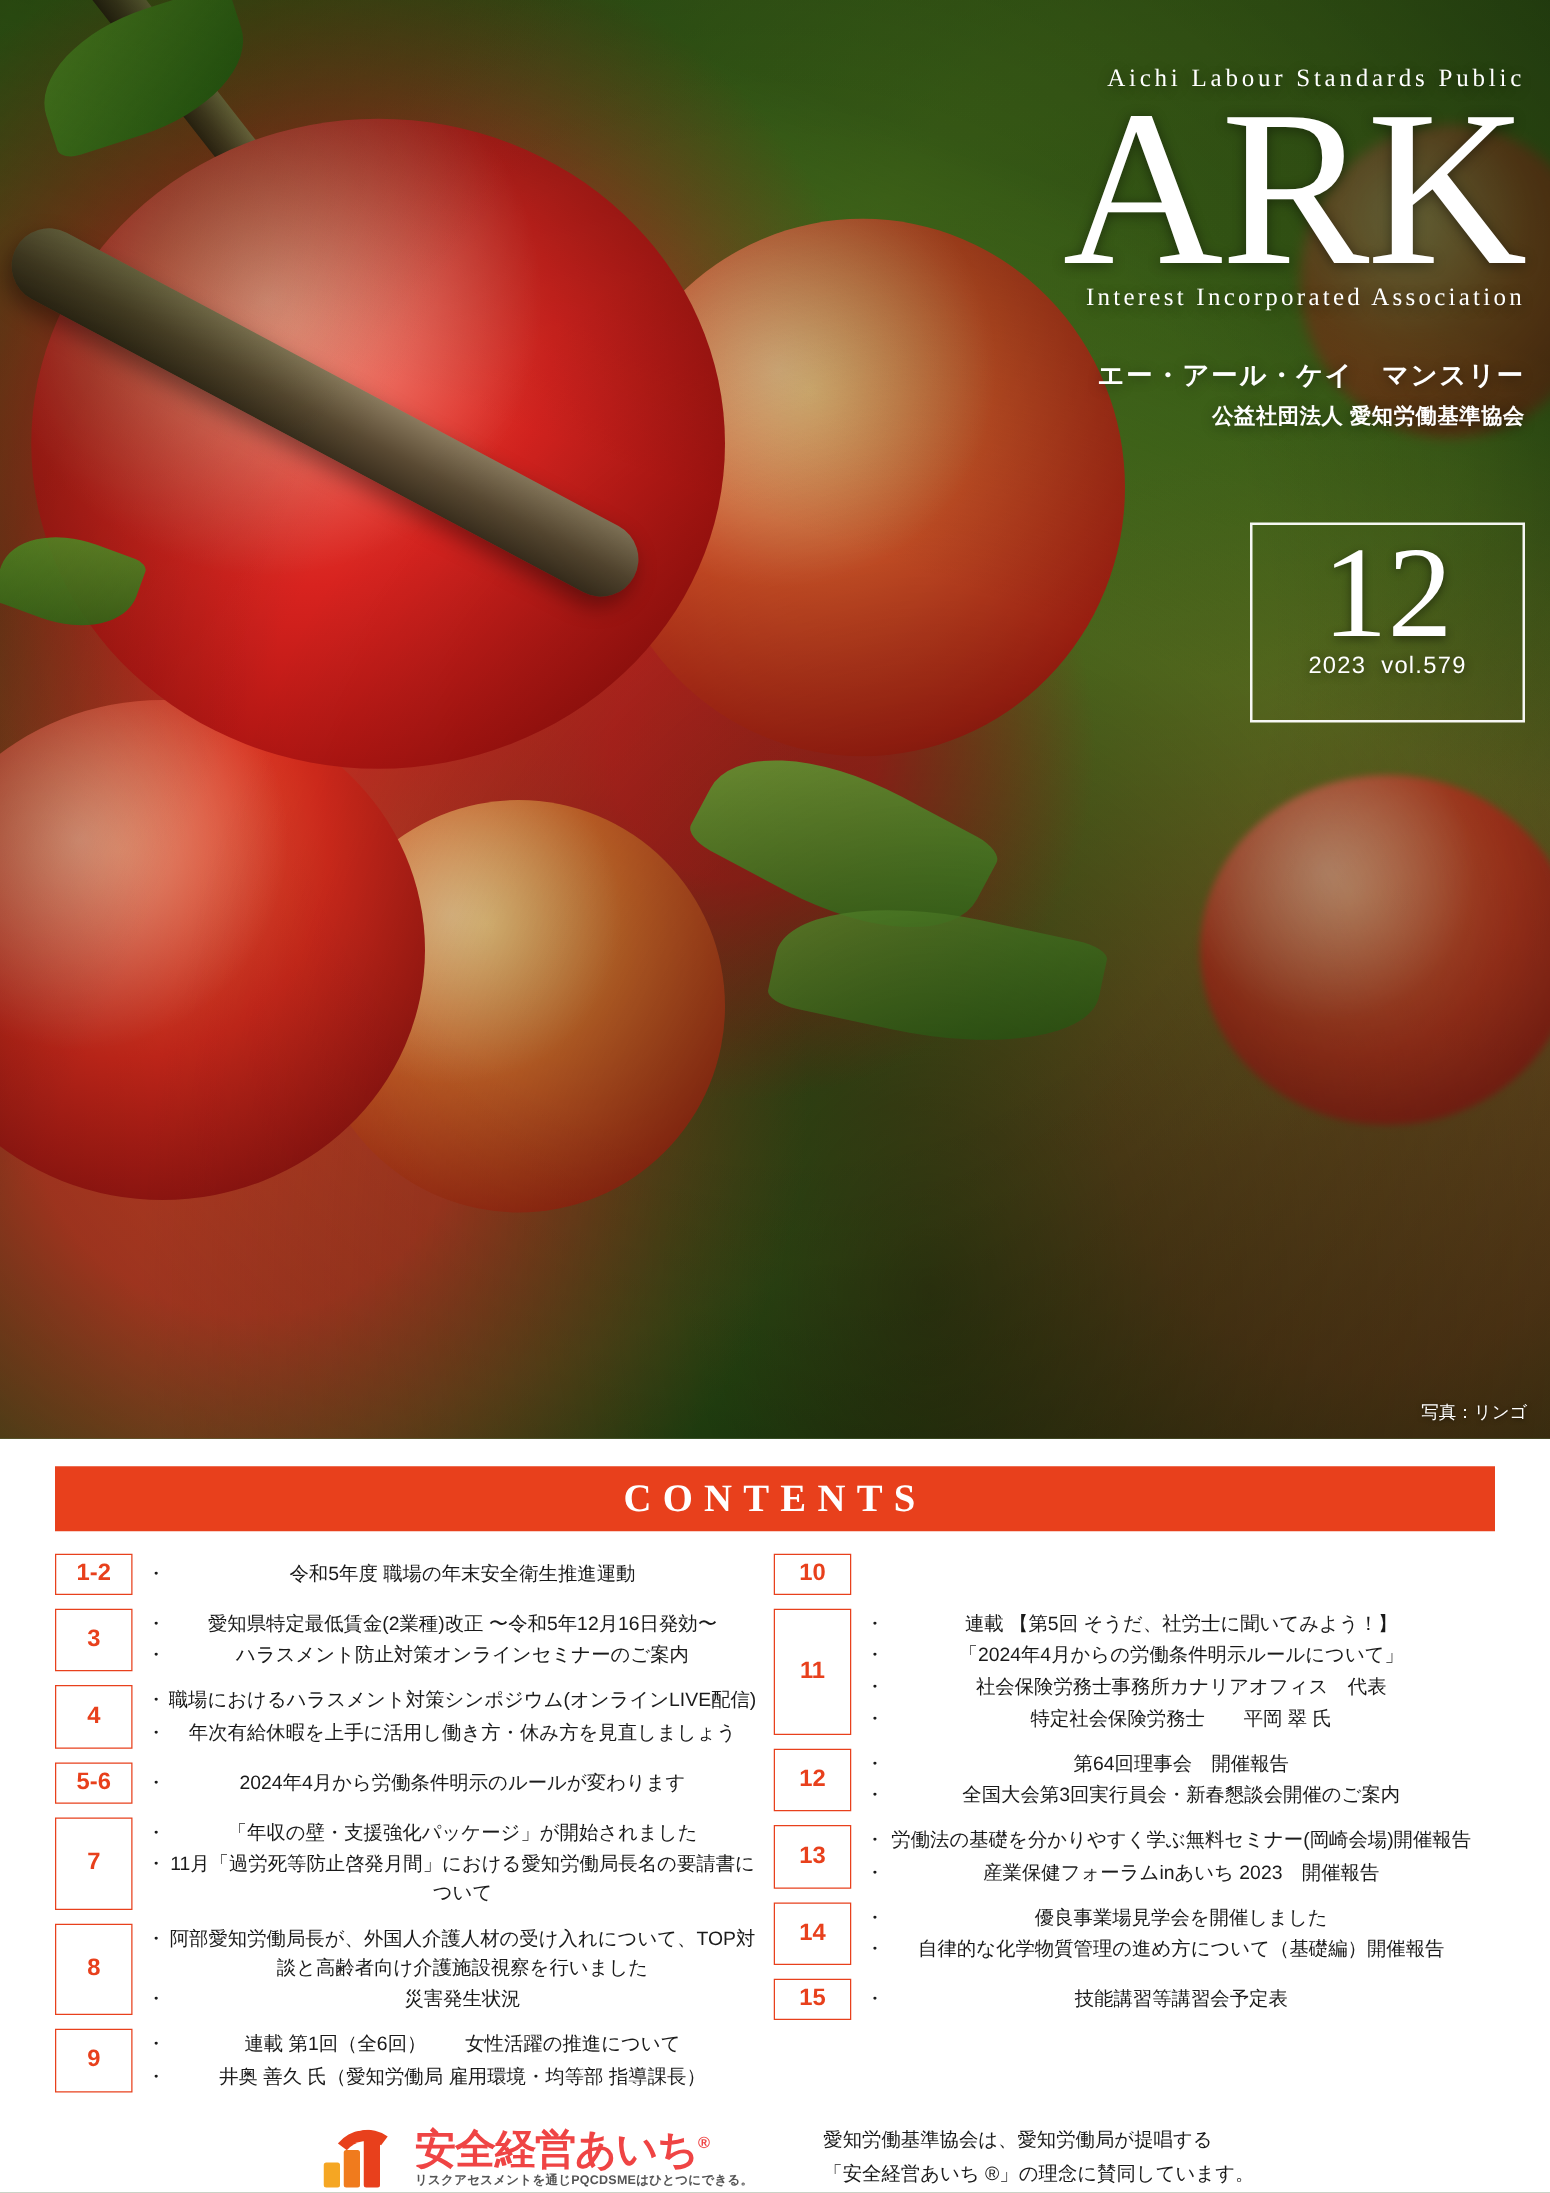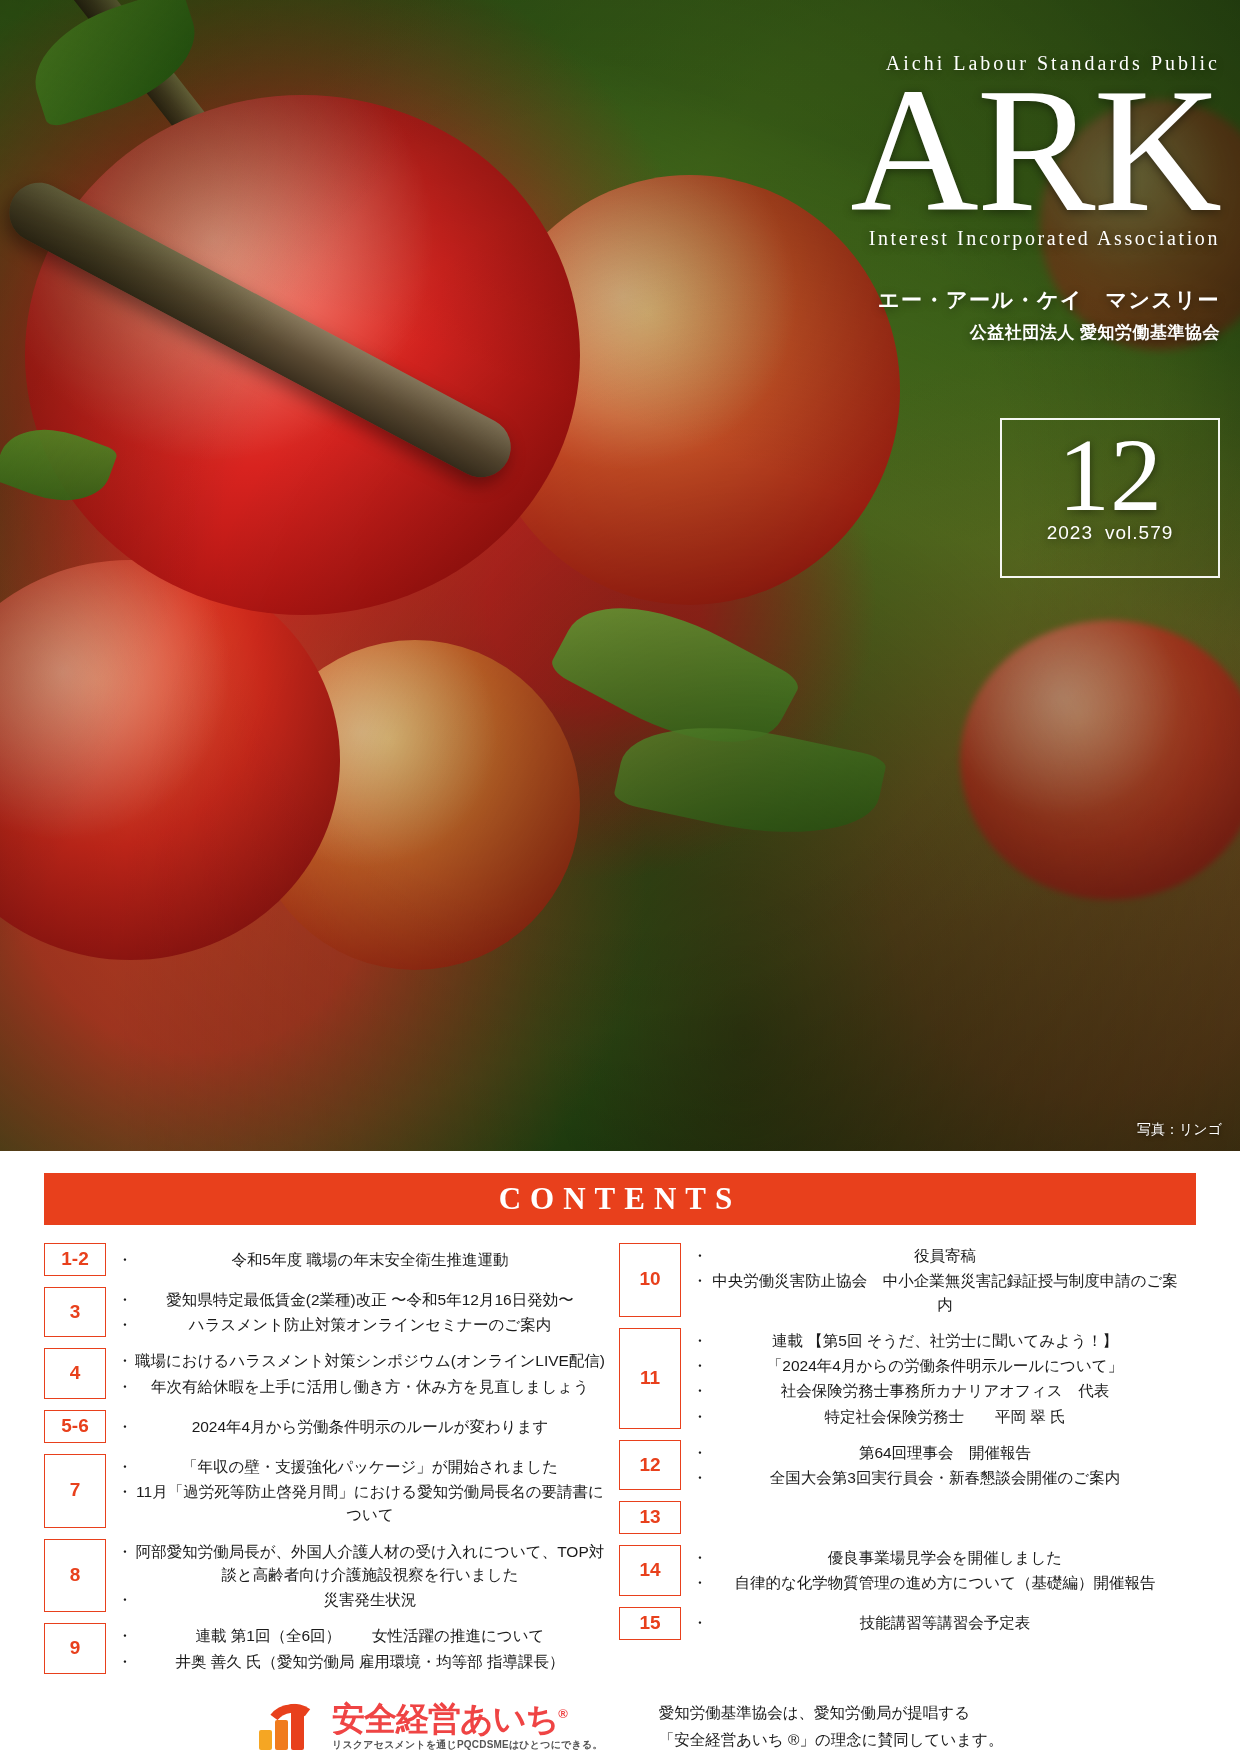--- a/index.html
+++ b/index.html
@@ -265,24 +265,20 @@
             </div>
         </div>
       </div>
 
     </div>
 
     <div class="toc-col">
 
       <div class="toc-row">
         <div class="toc-page">10</div>
-        <div class="toc-items">
-          <div class="toc-item">役員寄稿</div>
-          <div class="toc-item">中央労働災害防止協会　中小企業無災害記録証授与制度申請のご案内</div>
-        </div>
       </div>
 
       <div class="toc-row">
         <div class="toc-page">11</div>
         <div class="toc-items">
           <div class="toc-item">連載 【第5回 そうだ、社労士に聞いてみよう！】</div>
           <div class="toc-item">
               <span class="sub">「2024年4月からの労働条件明示ルールについて」</span>
             </div>
           <div class="toc-item">
@@ -297,20 +293,24 @@
       <div class="toc-row">
         <div class="toc-page">12</div>
         <div class="toc-items">
           <div class="toc-item">第64回理事会　開催報告</div>
           <div class="toc-item">全国大会第3回実行員会・新春懇談会開催のご案内</div>
         </div>
       </div>
 
       <div class="toc-row">
         <div class="toc-page">13</div>
+        <div class="toc-items">
+          <div class="toc-item">労働法の基礎を分かりやすく学ぶ無料セミナー(岡崎会場)開催報告</div>
+          <div class="toc-item">産業保健フォーラムinあいち 2023　開催報告</div>
+        </div>
       </div>
 
       <div class="toc-row">
         <div class="toc-page">14</div>
         <div class="toc-items">
           <div class="toc-item">優良事業場見学会を開催しました</div>
           <div class="toc-item">自律的な化学物質管理の進め方について（基礎編）開催報告</div>
         </div>
       </div>
 

